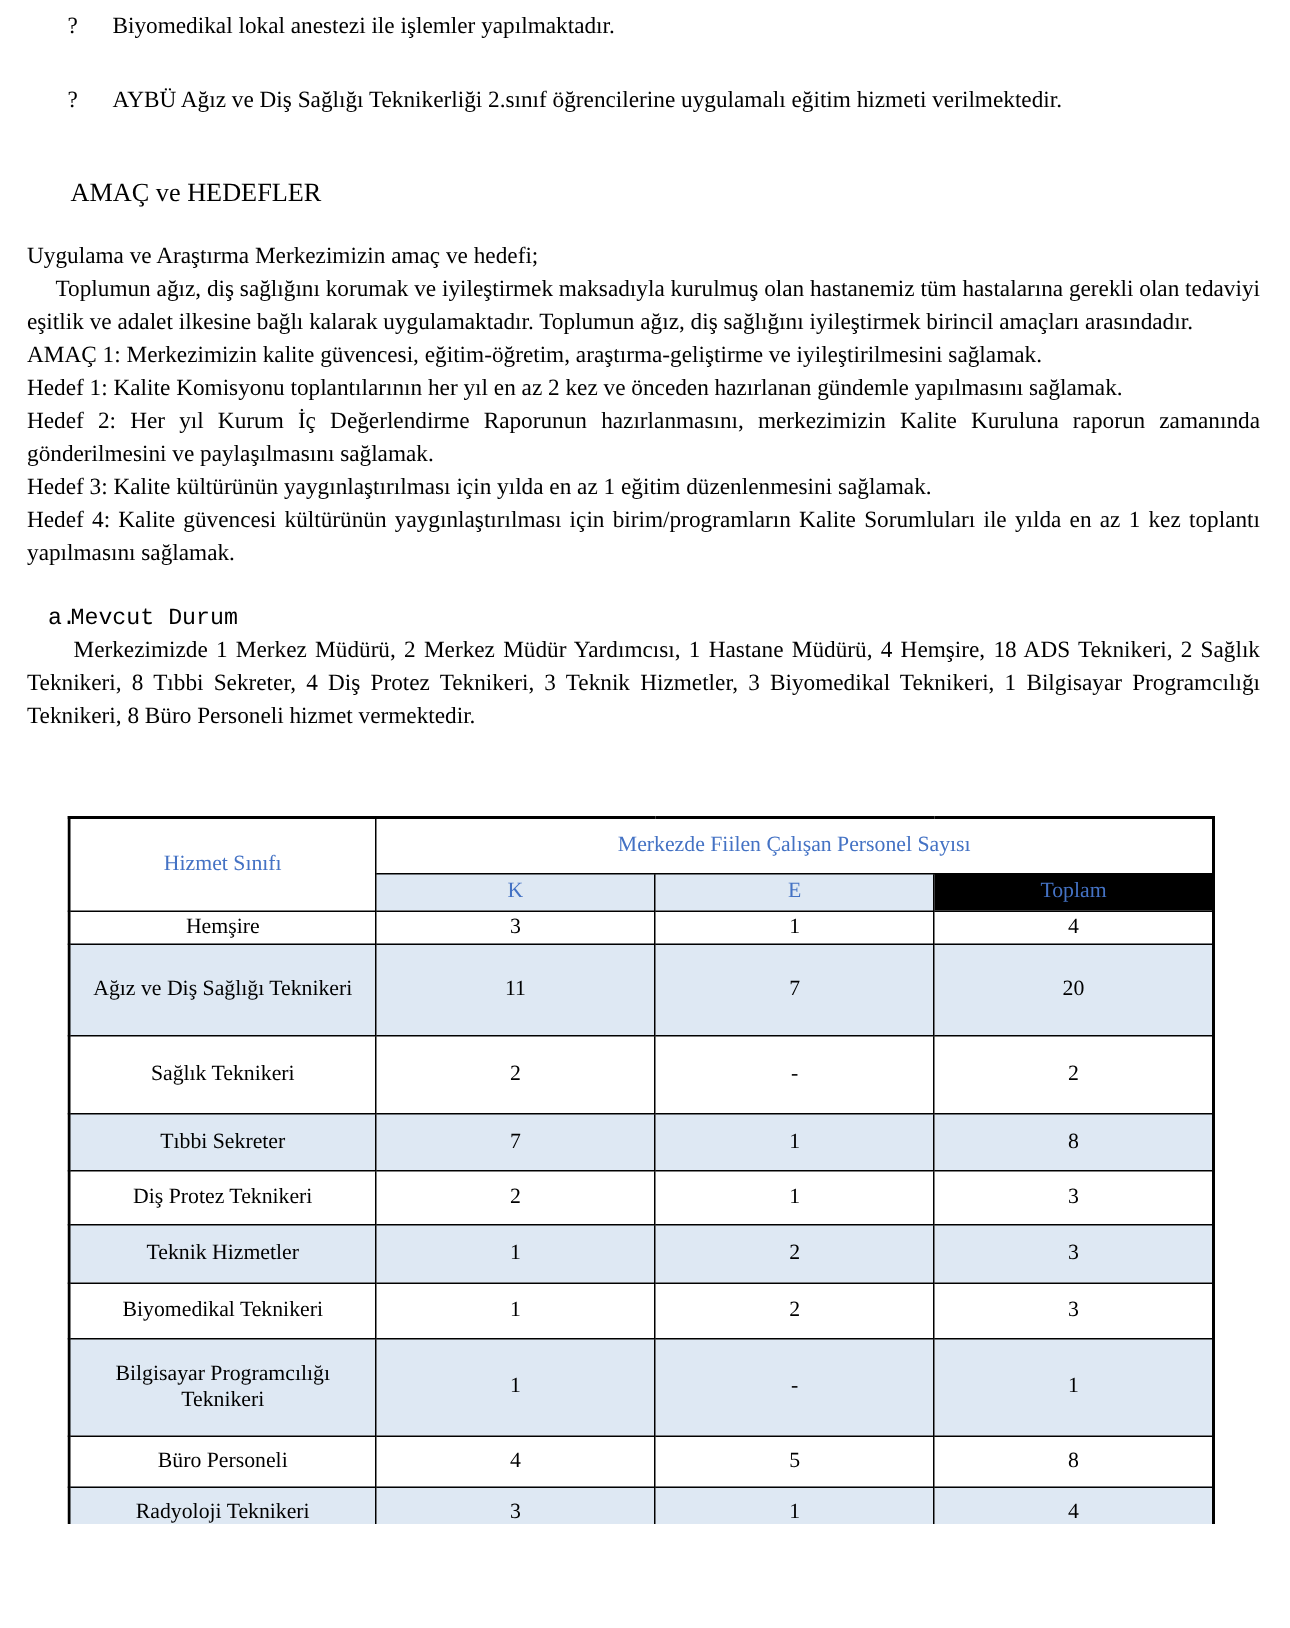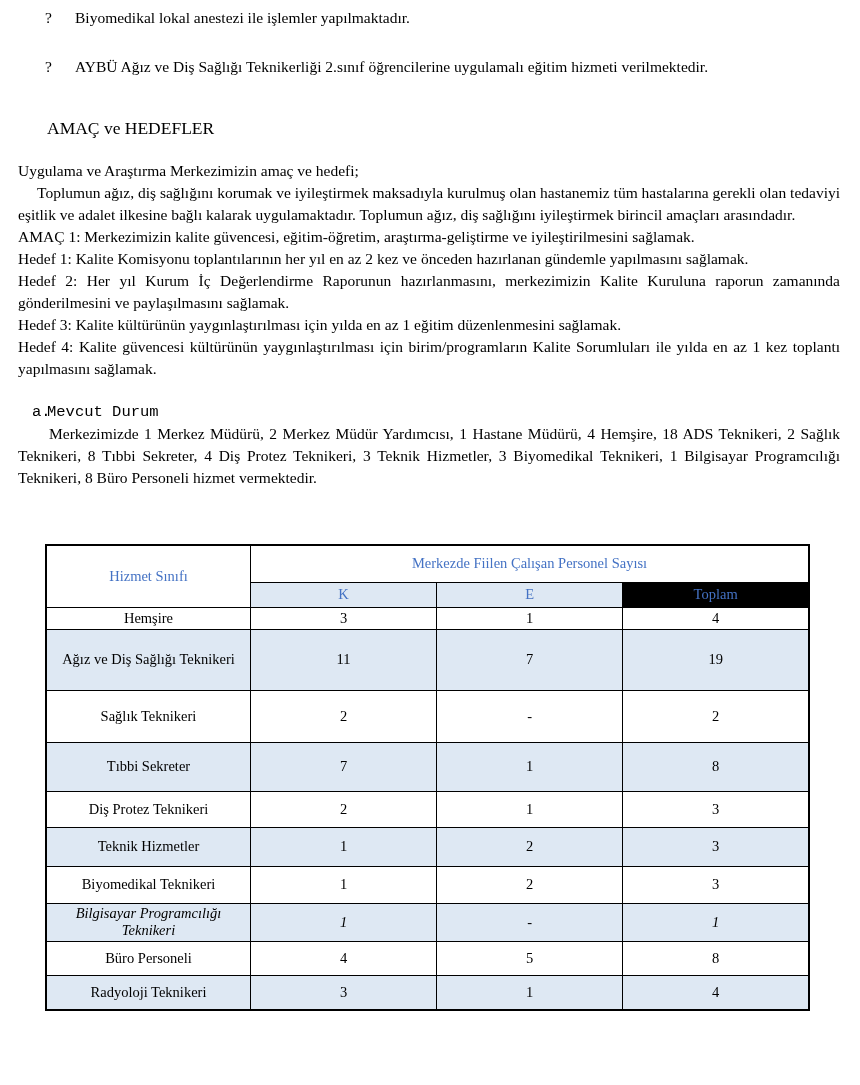--- a/index.html
+++ b/index.html
@@ -95,29 +95,29 @@
       <tr style="height:22px">
         <td class="vthick-r">Hemşire</td>
         <td class="nosep-r">3</td>
         <td class="nosep-l">1</td>
         <td class="vthick-l">4</td>
       </tr>
       <tr style="height: 61px; background: rgb(222, 232, 243);">
         <td class="vthick-r">Ağız ve Diş Sağlığı Teknikeri</td>
         <td class="nosep-r">11</td>
         <td class="nosep-l">7</td>
-        <td class="vthick-l">19</td>
+        <td class="vthick-l">20</td>
       </tr>
       <tr style="height:52px">
         <td class="vthick-r">Sağlık Teknikeri</td>
         <td class="nosep-r">2</td>
         <td class="nosep-l">-</td>
         <td class="vthick-l">2</td>
       </tr>
-      <tr style="height: 49px; background: rgb(222, 232, 243);">
+      <tr style="height: 38px; background: rgb(222, 232, 243);">
         <td class="vthick-r">Tıbbi Sekreter</td>
         <td class="nosep-r">7</td>
         <td class="nosep-l">1</td>
         <td class="vthick-l">8</td>
       </tr>
       <tr style="height:36px">
         <td class="vthick-r">Diş Protez Teknikeri</td>
         <td class="nosep-r">2</td>
         <td class="nosep-l">1</td>
         <td class="vthick-l">3</td>
@@ -127,21 +127,21 @@
         <td class="nosep-r">1</td>
         <td class="nosep-l">2</td>
         <td class="vthick-l">3</td>
       </tr>
       <tr style="height:37px">
         <td class="vthick-r">Biyomedikal Teknikeri</td>
         <td class="nosep-r">1</td>
         <td class="nosep-l">2</td>
         <td class="vthick-l">3</td>
       </tr>
-      <tr style="height: 38px; background: rgb(222, 232, 243); font-style: italic;">
+      <tr style="height: 65px; background: rgb(222, 232, 243);">
         <td class="vthick-r">Bilgisayar Programcılığı Teknikeri</td>
         <td class="nosep-r">1</td>
         <td class="nosep-l">-</td>
         <td class="vthick-l">1</td>
       </tr>
       <tr style="height:34px">
         <td class="vthick-r">Büro Personeli</td>
         <td class="nosep-r">4</td>
         <td class="nosep-l">5</td>
         <td class="vthick-l">8</td>

